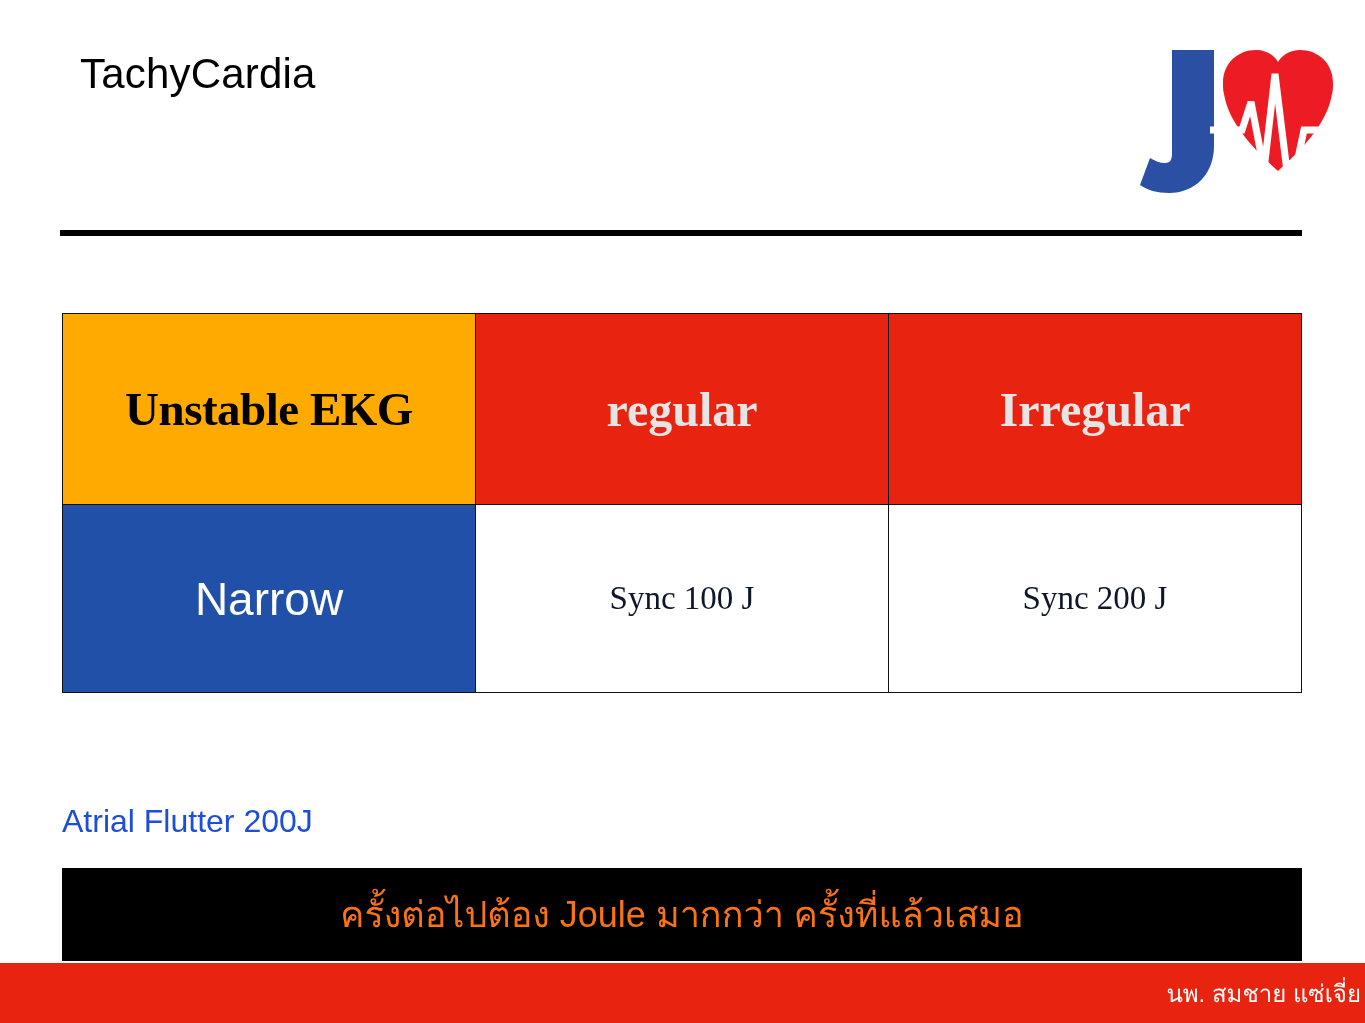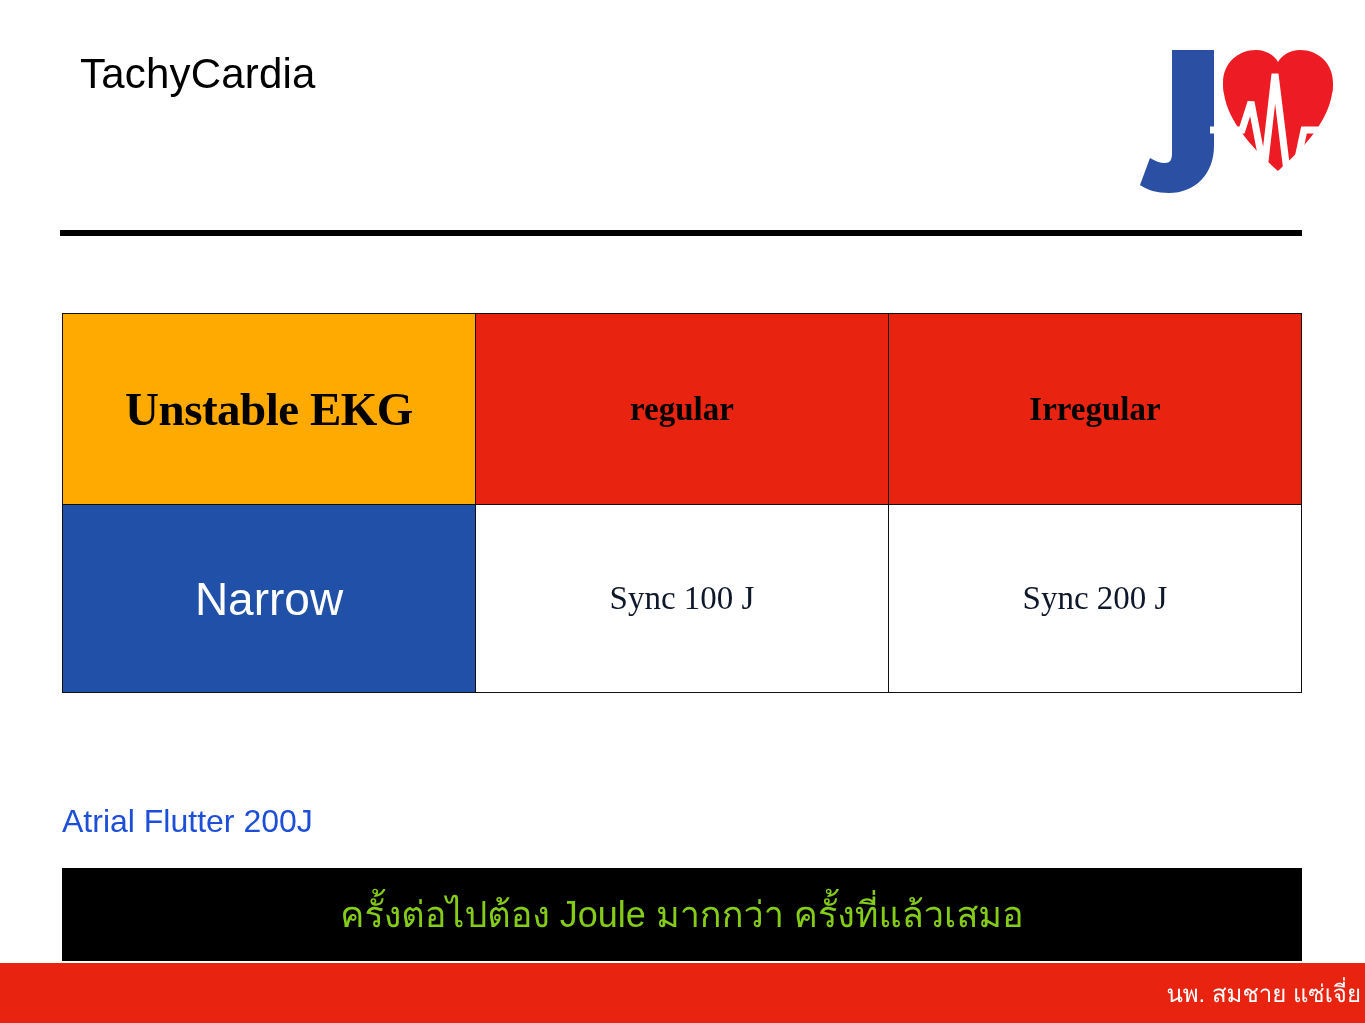--- a/index.html
+++ b/index.html
@@ -89,24 +89,24 @@
   .cell-unstable {
     background: #FFAA00;
     color: #000000;
     font-family: "Liberation Serif", serif;
     font-weight: bold;
     font-size: 47px;
     letter-spacing: -0.5px;
   }
   .cell-hdr-red {
     background: #E82410;
-    color: #000000;
+    color: #e5e5e5;
     font-family: "Liberation Serif", serif;
     font-weight: bold;
-    font-size: 33px;
+    font-size: 48px;
   }
   .cell-blue {
     background: #2050A8;
     color: #FFFFFF;
     font-family: "Liberation Sans", sans-serif;
     font-weight: 400;
     font-size: 46px;
   }
   .cell-data {
     background: #FFFFFF;
@@ -134,21 +134,21 @@
     left: 62px;
     top: 868px;
     width: 1240px;
     height: 93px;
     background: #000000;
     display: flex;
     align-items: center;
     justify-content: center;
   }
   #joule-banner-text {
-    color: #84cc16;
+    color: #f97316;
     font-size: 36px;
     font-family: "Liberation Sans", sans-serif;
     white-space: nowrap;
     line-height: 1.1;
   }
 
   
   #footer-bar {
     position: absolute;
     left: 0;

